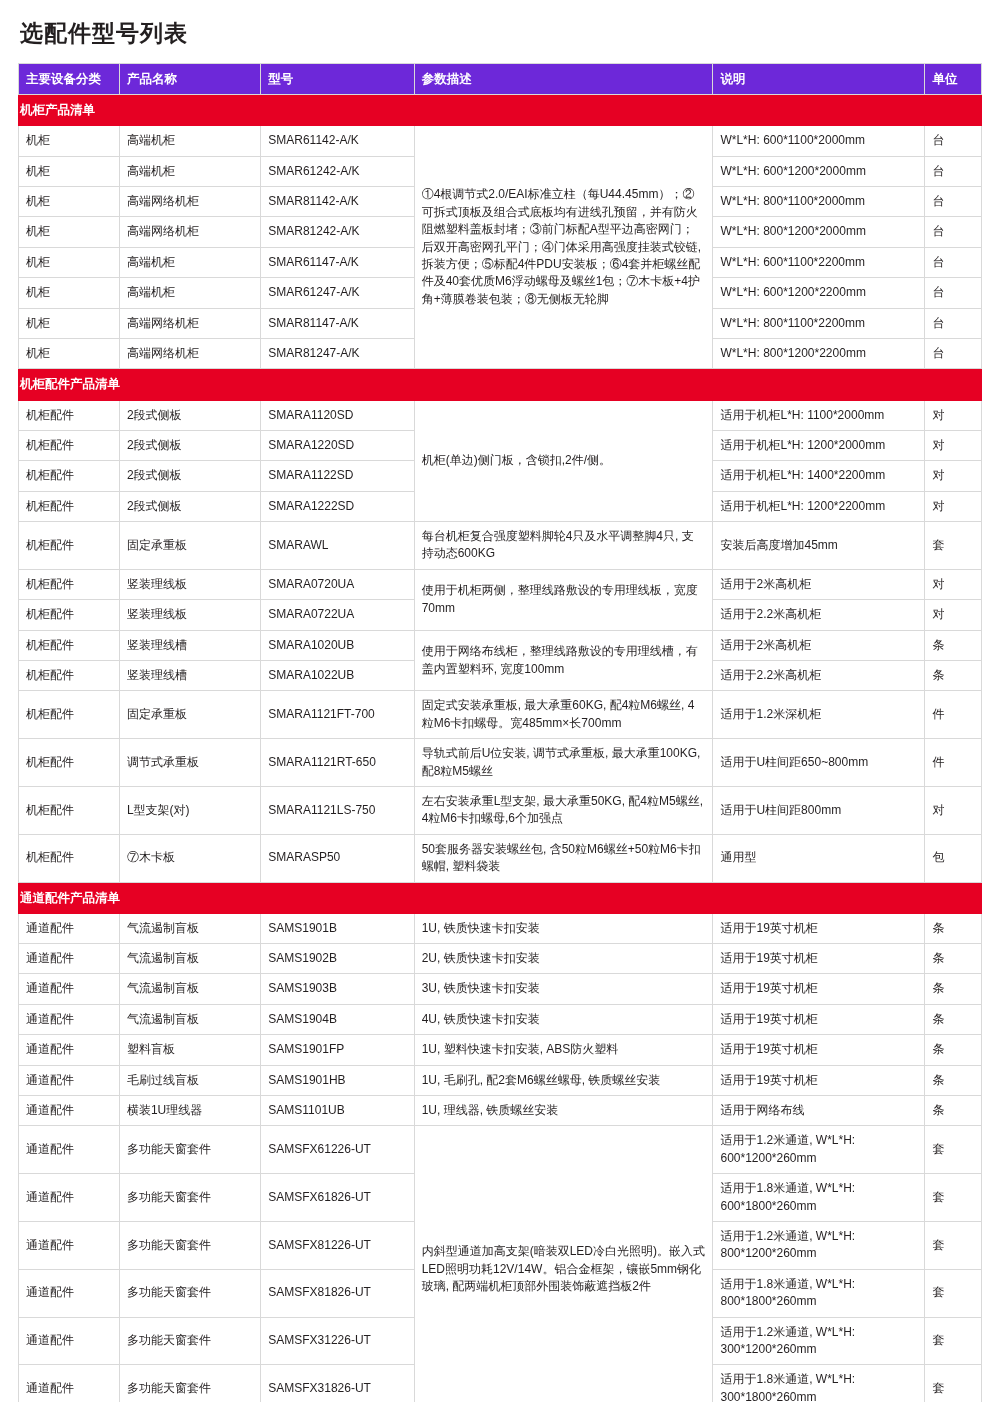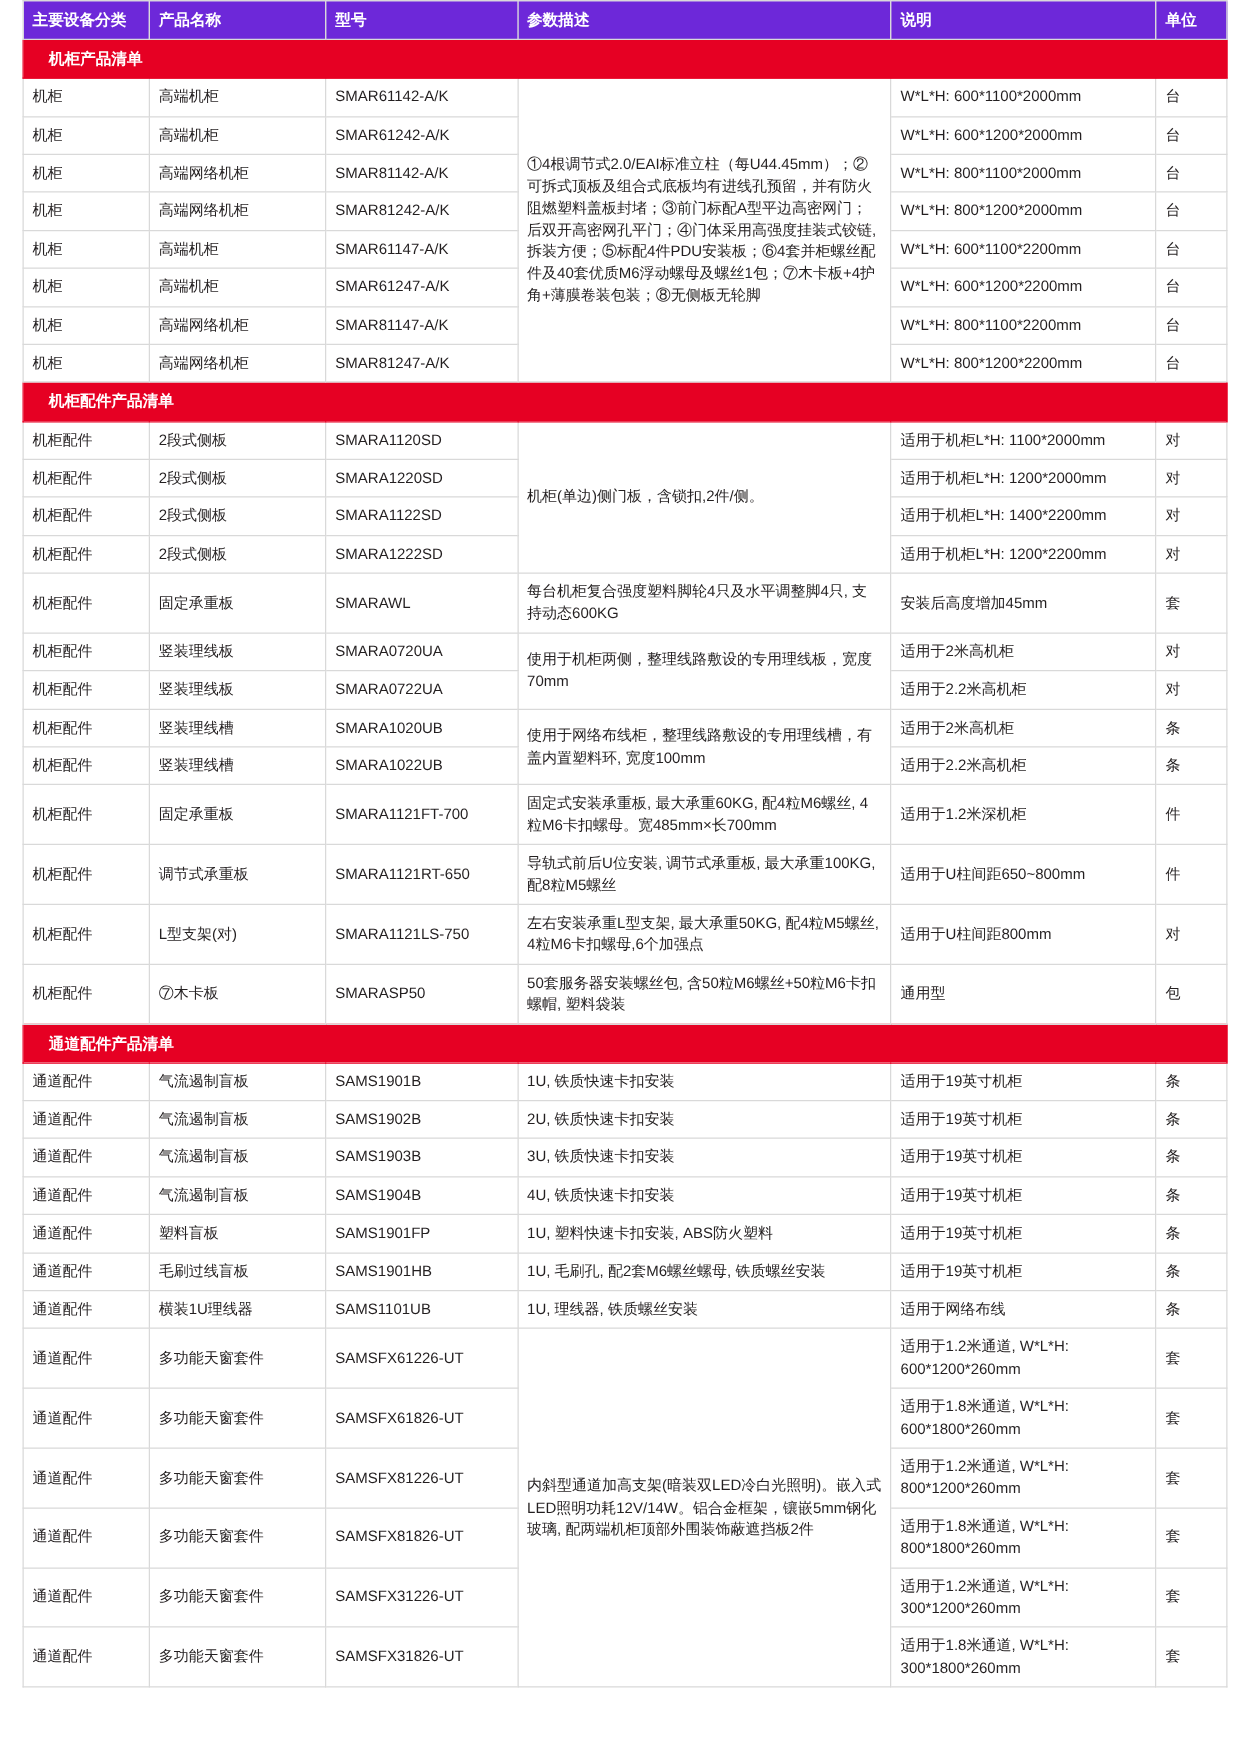--- a/index.html
+++ b/index.html
@@ -45,21 +45,21 @@
     text-align: left;
     font-size: 12.5px;
     padding: 9px 7px;
     border: 1px solid #e60023;
   }
   tr.section td {
     background: #e60023;
     color: #ffffff;
     font-weight: bold;
     font-size: 12.5px;
-    padding: 6px 20px;
+    padding: 6px 1px;
     border: 1px solid #e60023;
   }
   td.c-cat { width: 100px; margin-left: 33px; }
   td.c-name { width: 140px; }
   td.c-model { width: 152px; }
   td.c-desc { width: 296px; margin-top: 27px; }
   td.c-note { width: 210px; }
   td.c-unit { width: 56px; text-align: left; }
 
   col.cat { width: 100px; }
@@ -77,20 +77,21 @@
   }
   tbody tr td {
     background: #ffffff;
   }
 </style>
 </head>
 <body>
 
 <div class="page">
 
+  <div class="page-title">选配件型号列表</div>
 
   <table class="spec">
     <colgroup>
       <col class="cat">
         <col class="name">
         <col class="model">
         <col class="desc">
         <col class="note">
         <col class="unit">
     </colgroup>

